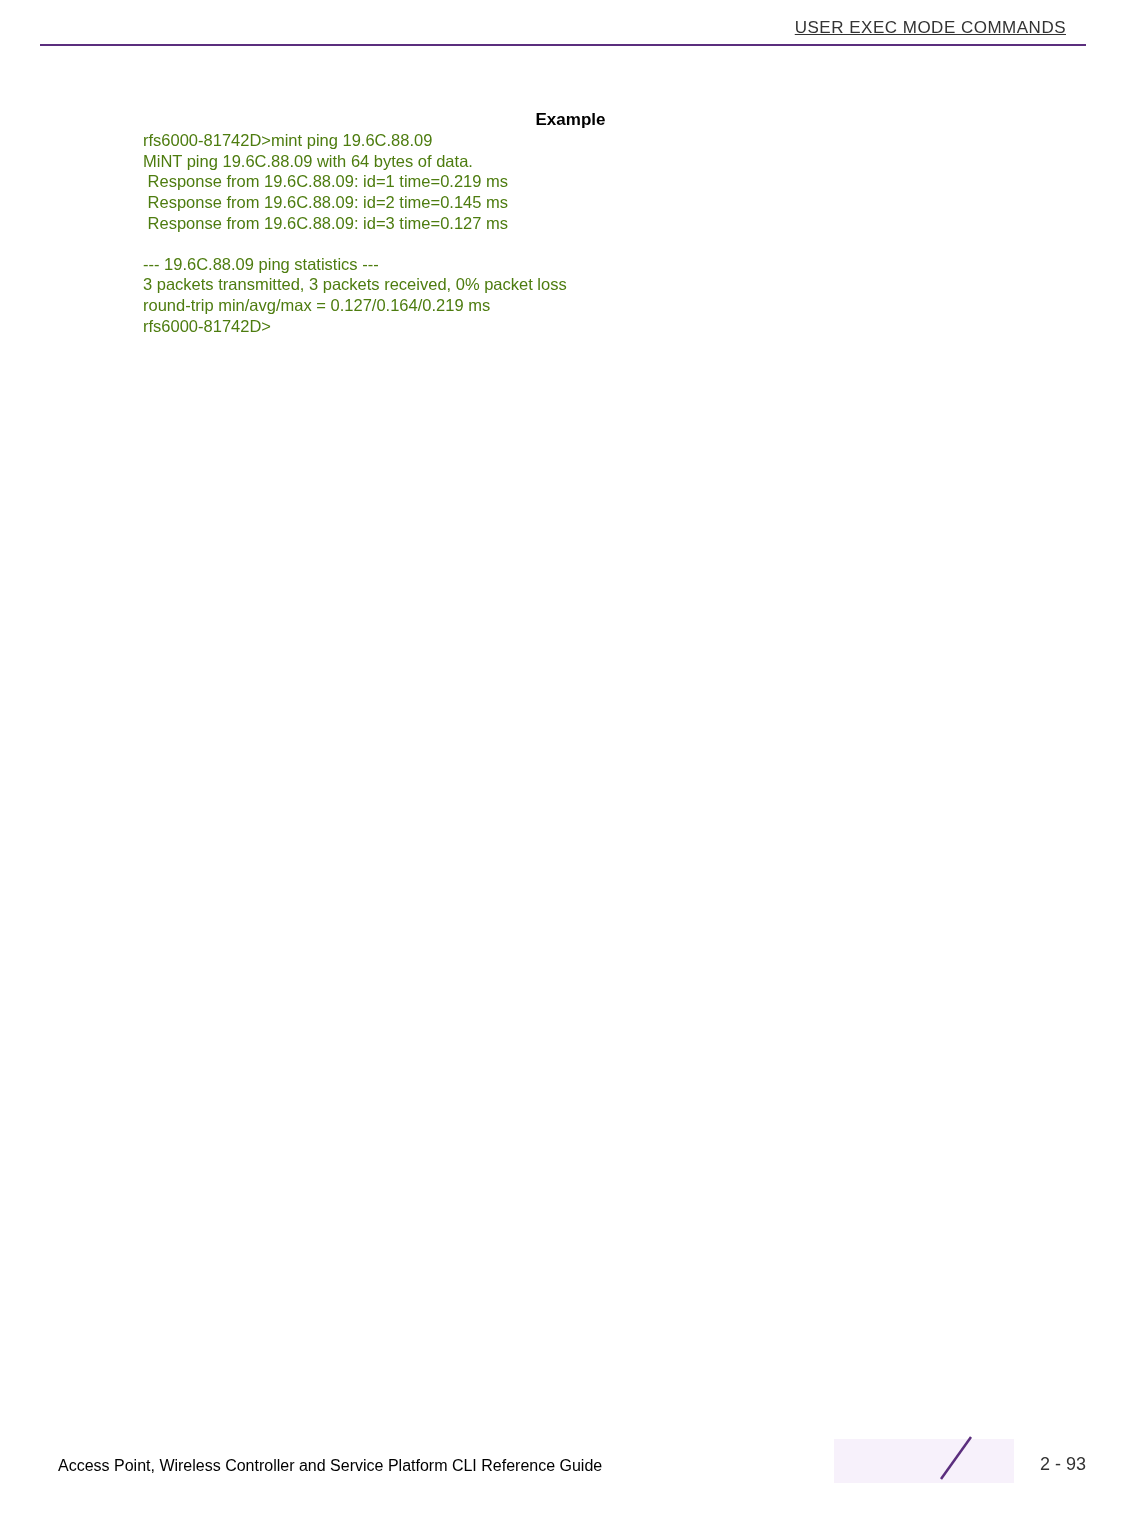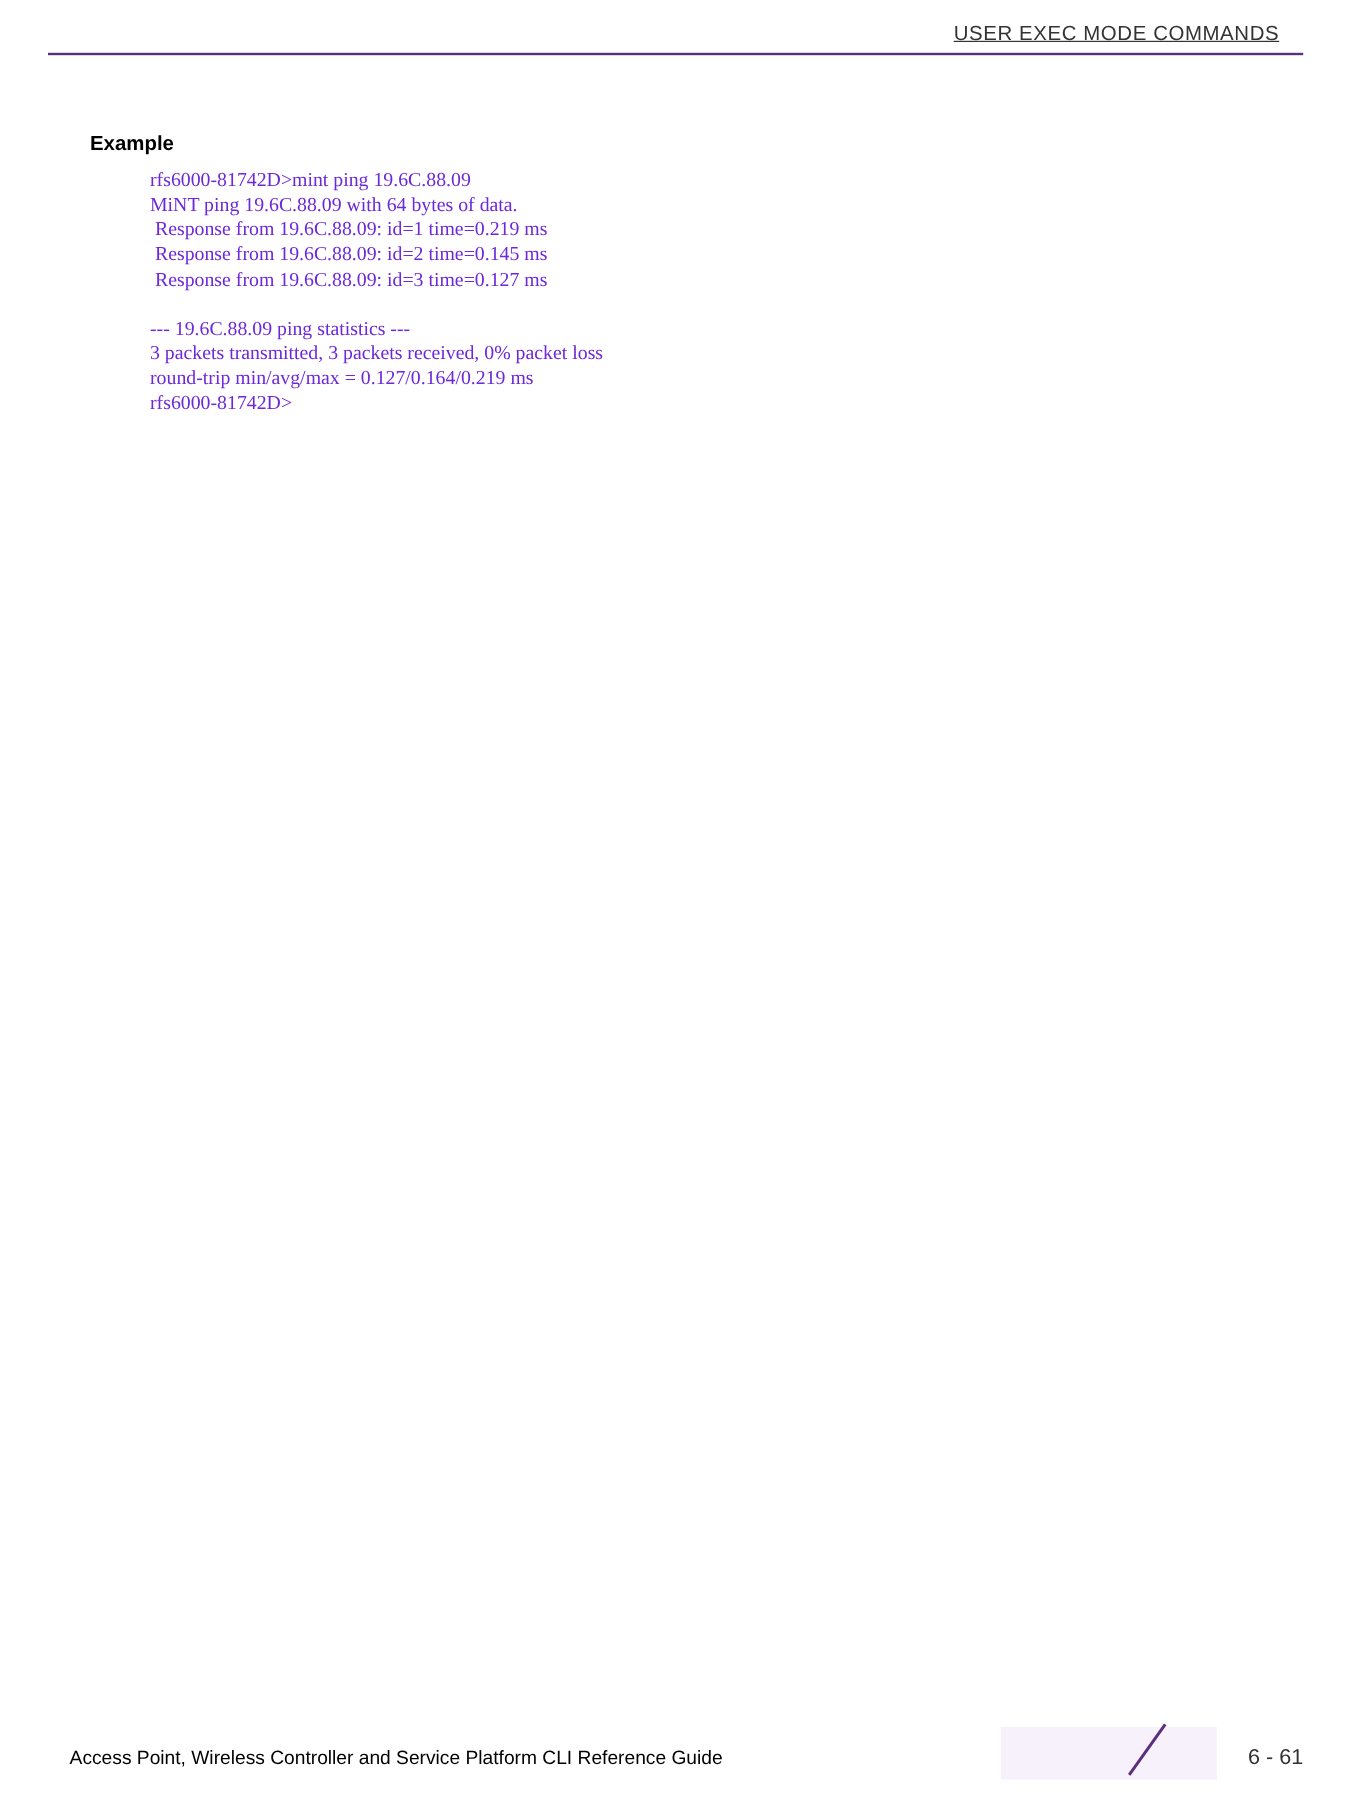--- a/index.html
+++ b/index.html
@@ -36,29 +36,29 @@
       position: absolute;
       top: 110px;
       left: 75px;
       right: 60px;
     }
     .example-heading {
       font-family: Arial, Helvetica, sans-serif;
       font-weight: bold;
       font-size: 17px;
       color: #000;
-      margin-bottom: 10px;
+      text-align: center;
     }
     .code-block {
-      font-family: Liberation Serif, serif;
+      font-family: Liberation Sans, sans-serif;
       font-size: 16.5px;
       line-height: 1.25;
-      color: #6d28d9;
+      color: #4d7c0f;
       white-space: pre;
-      margin-left: 50px;
+      margin-left: 68px;
     }
     .footer {
       position: absolute;
       bottom: 32px;
       left: 42px;
       right: 40px;
       height: 50px;
     }
     .footer-text {
       font-family: "Trebuchet MS", Arial, sans-serif;
@@ -114,14 +114,14 @@
 </div>
 
 <div class="footer">
   <div class="footer-box"></div>
   <div class="footer-slash">
     <svg width="50" height="50" viewBox="0 0 50 50">
       <line x1="10" y1="46" x2="40" y2="4" stroke="#5b2e7e" stroke-width="2.5"></line>
     </svg>
   </div>
   <div class="footer-text">Access Point, Wireless Controller and Service Platform CLI Reference Guide</div>
-  <div class="page-num">6 - 61</div>
+  <div class="page-num">2 - 93</div>
 </div>
 
 </body></html>

